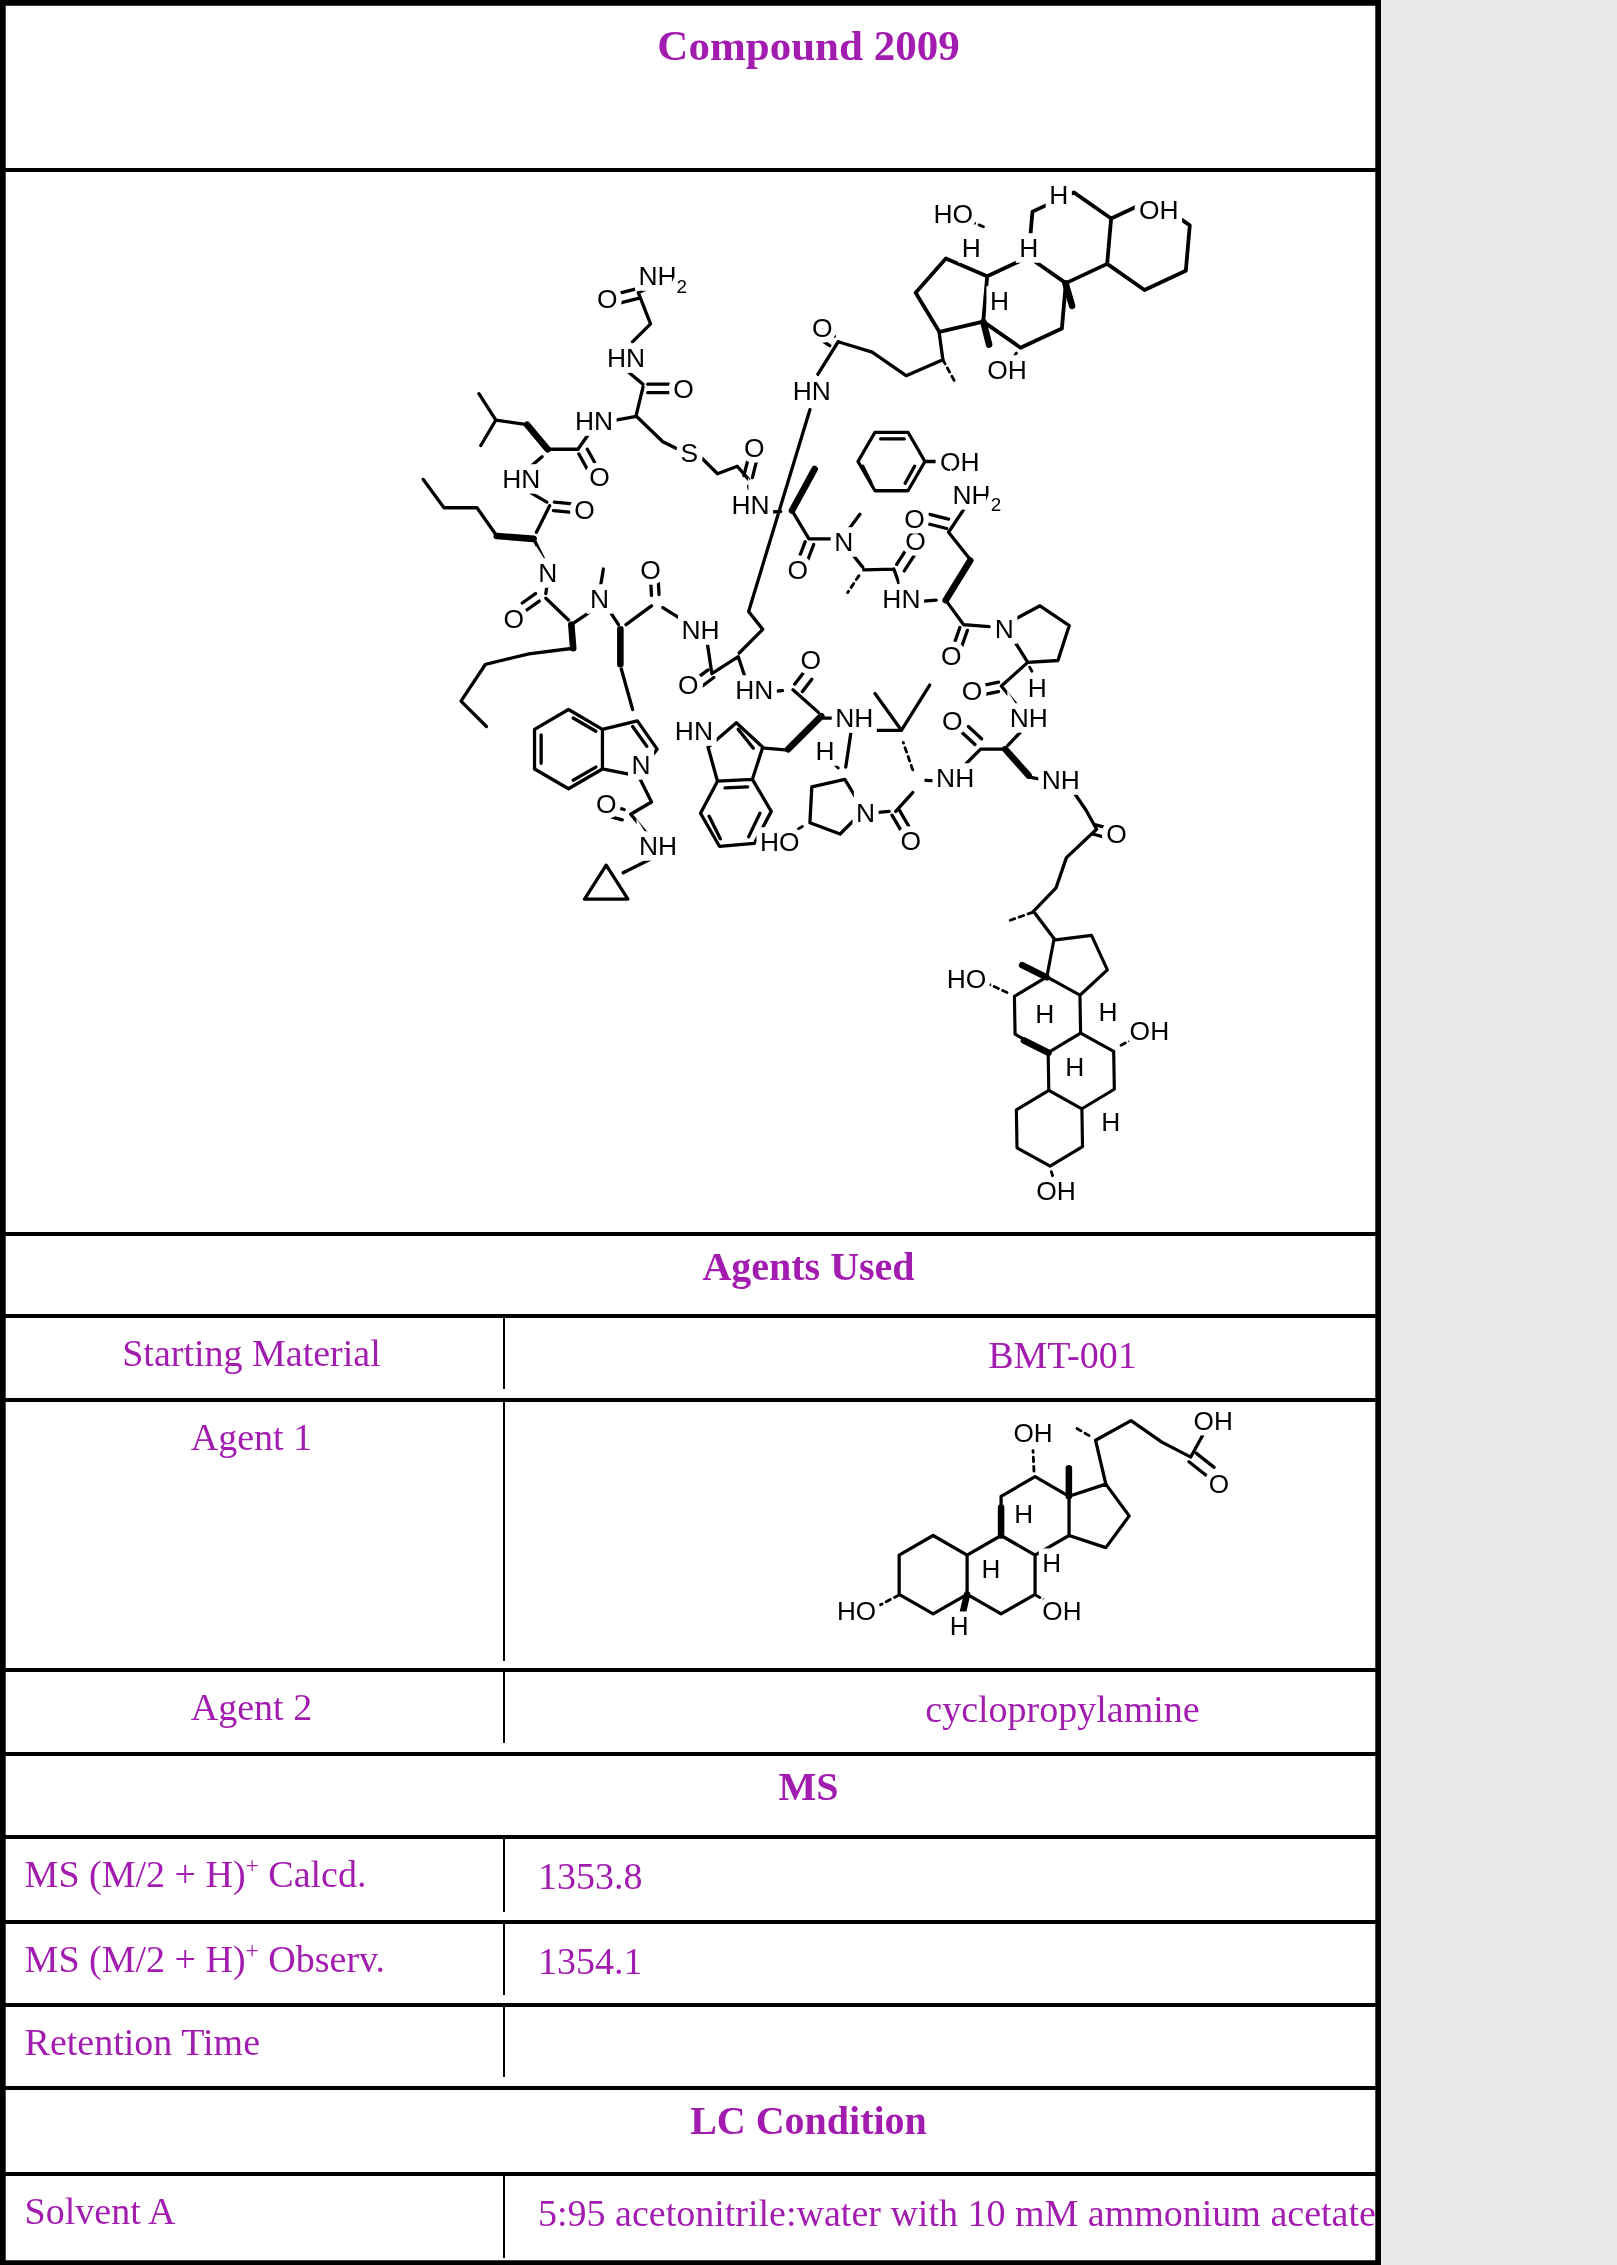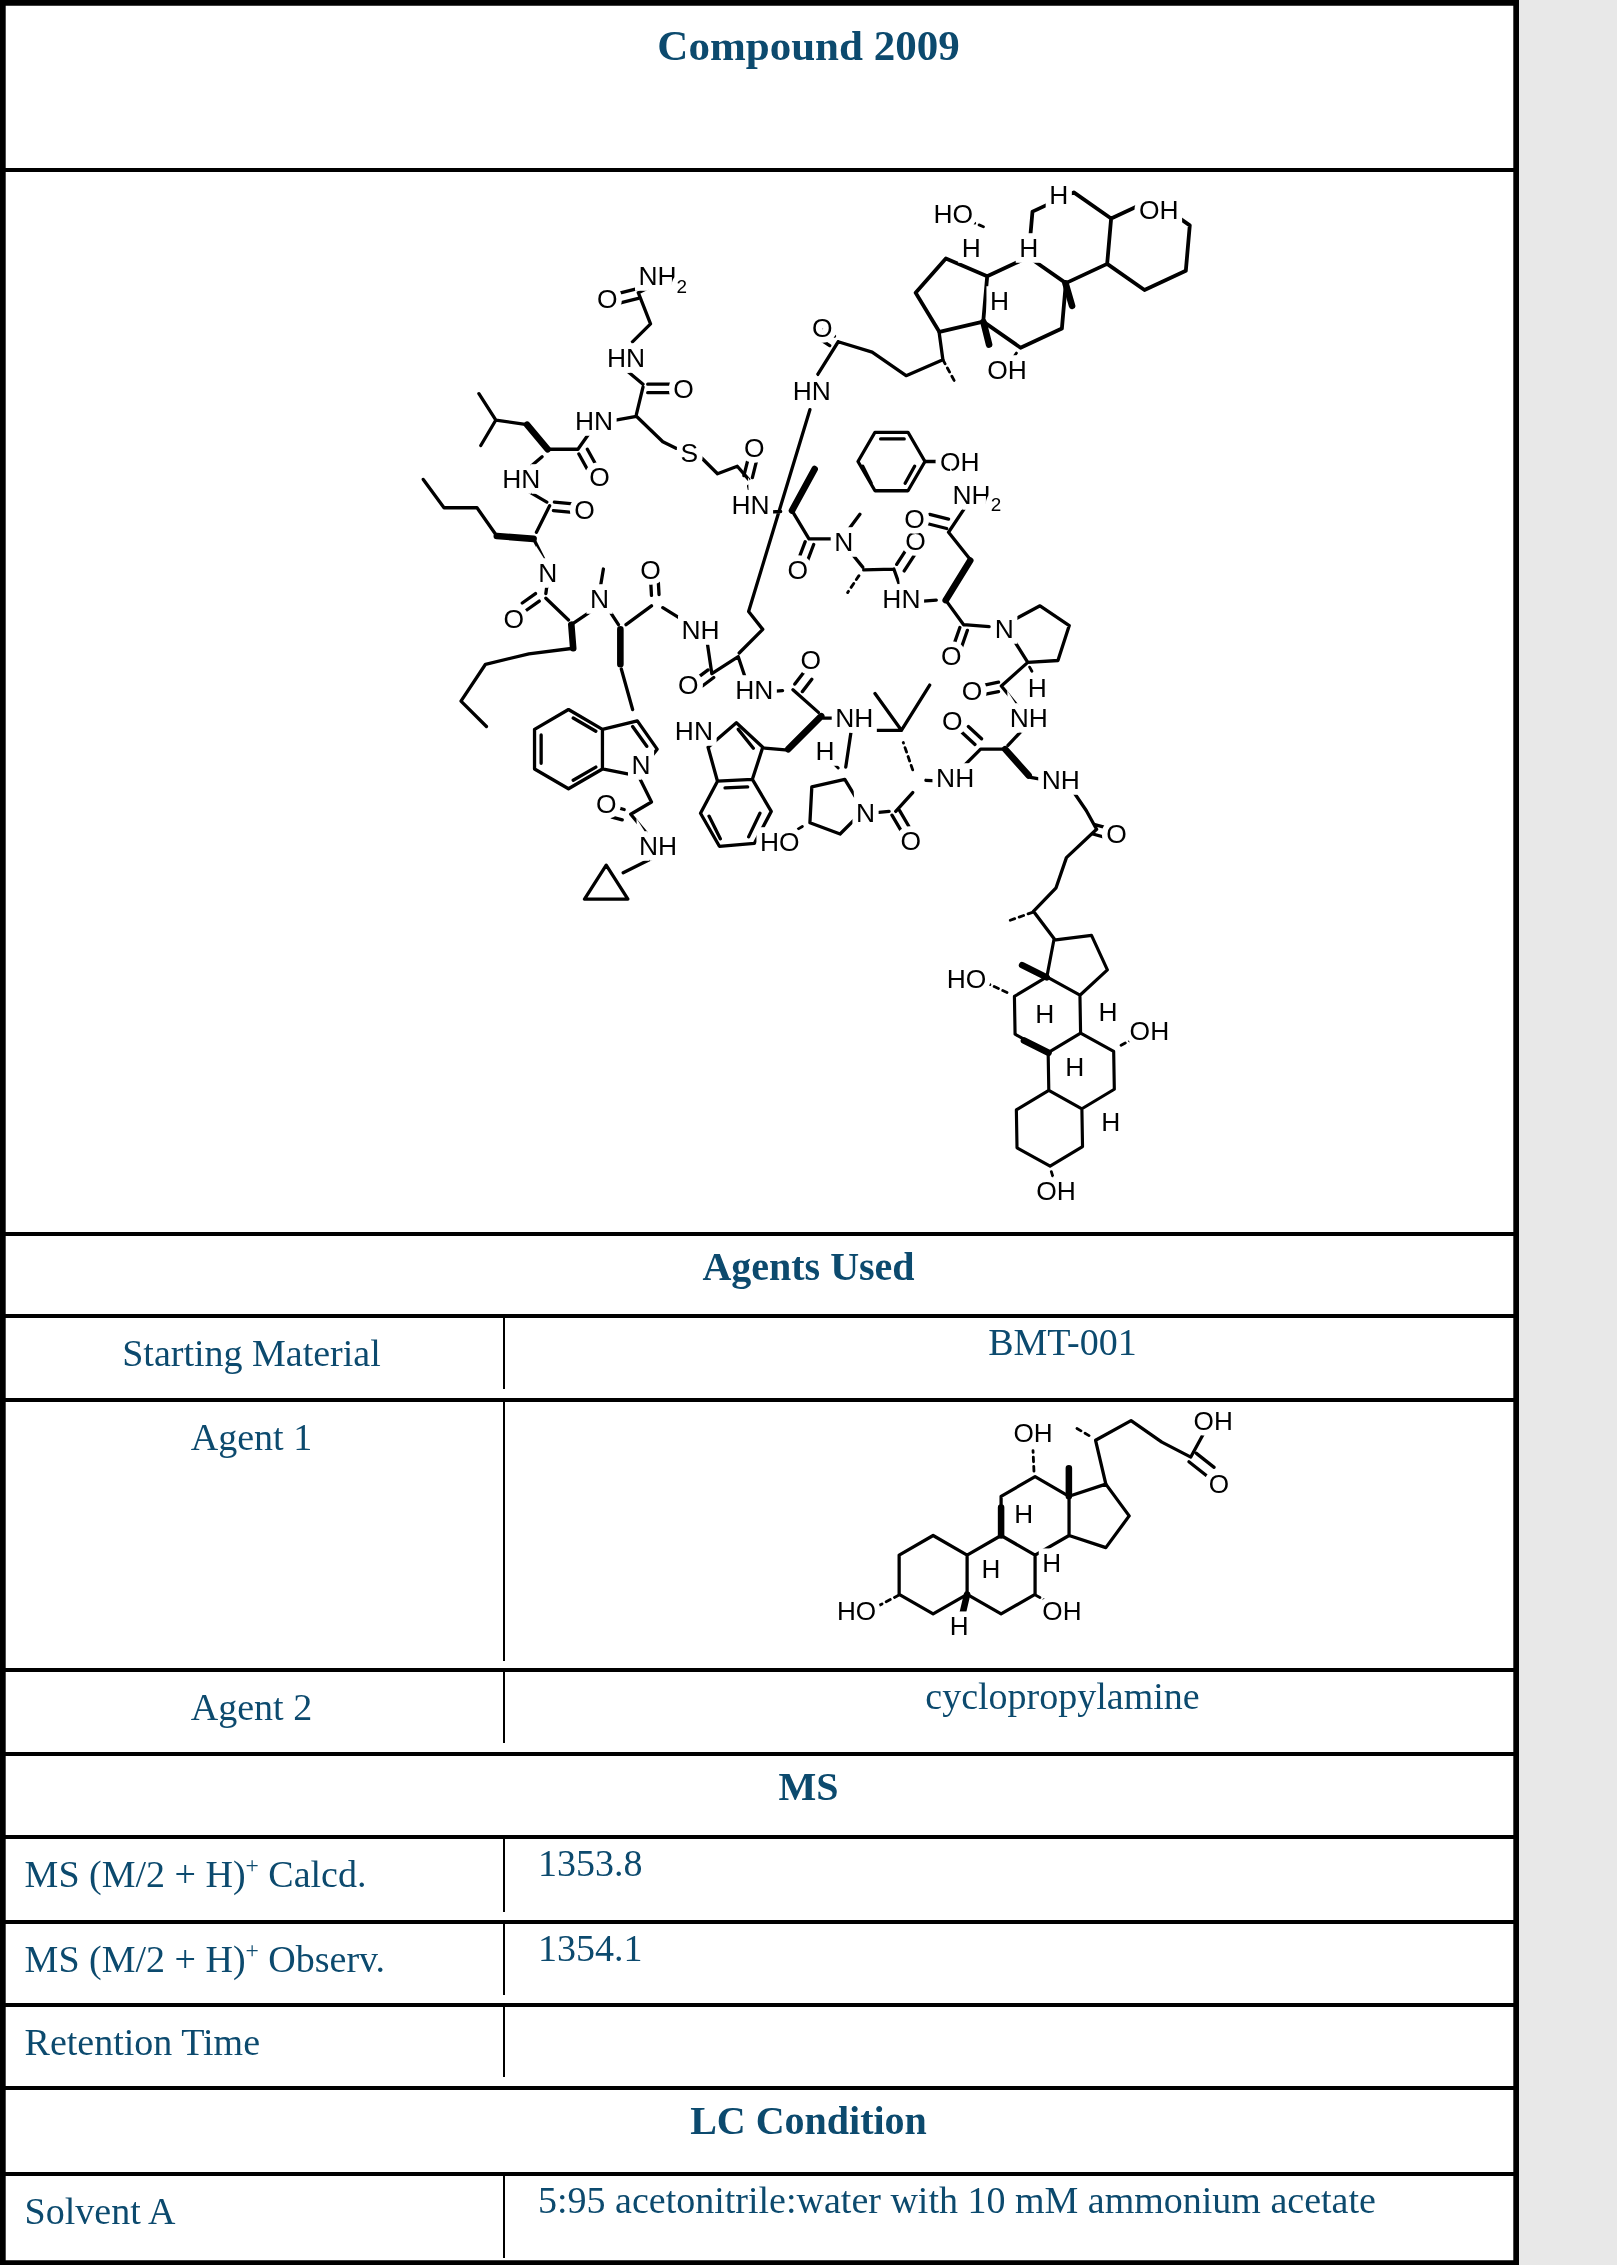--- a/index.html
+++ b/index.html
@@ -1,35 +1,35 @@
 <!DOCTYPE html>
 <html style="font-size:15px"><head>
 <meta charset="utf-8">
 <style>
   html,body{margin:0;padding:0;background:#e8e8e8;}
   .page{
     position:relative;
-    width:1519px;height:2266px;
+    width:1381px;height:2266px;
     background:#ffffff;
     box-shadow: inset 0 0 0 5.7px #000;
     font-family:"Liberation Serif", serif;
-    color:#0c4a6e;
+    color:#a21caf;
     overflow:hidden;
   }
   .row{position:absolute;left:0;width:1617px;box-sizing:border-box;}
   .row.bt{border-top:4.7px solid #000;}
   .cell-left{
     position:absolute;left:0;top:0;bottom:8px;width:505px;
     border-right:2.8px solid #000;box-sizing:border-box;
   }
   .cell-right{position:absolute;left:508px;top:0;bottom:0;right:0;}
   .t-center{text-align:center;}
   .t-left{text-align:left;}
   .lbl{font-size:38px;padding-top:13.2px;}
-  .val{font-size:38px;padding-top:2px;}
+  .val{font-size:38px;padding-top:15px;}
   .pad-l{padding-left:24.6px;}
   .pad-v{padding-left:30px;font-family:Liberation Serif, serif;}
   .hdr{font-size:40px;font-weight:bold;text-align:center;padding-top:7px;}
   .title{font-size:43px;font-weight:bold;text-align:center;padding-top:21px;}
   sup{font-size:0.62em;}
   svg.struct{position:absolute;inset:0;width:100%;height:100%;}
   .bond{stroke:#000;stroke-width:3.5;fill:none;stroke-linecap:round;stroke-linejoin:round;}
   .wedge{stroke:#000;stroke-width:7;fill:none;stroke-linecap:round;}
   .dash{stroke:#000;stroke-width:3;fill:none;stroke-dasharray:5 5;stroke-linecap:round;}
   .atom{

